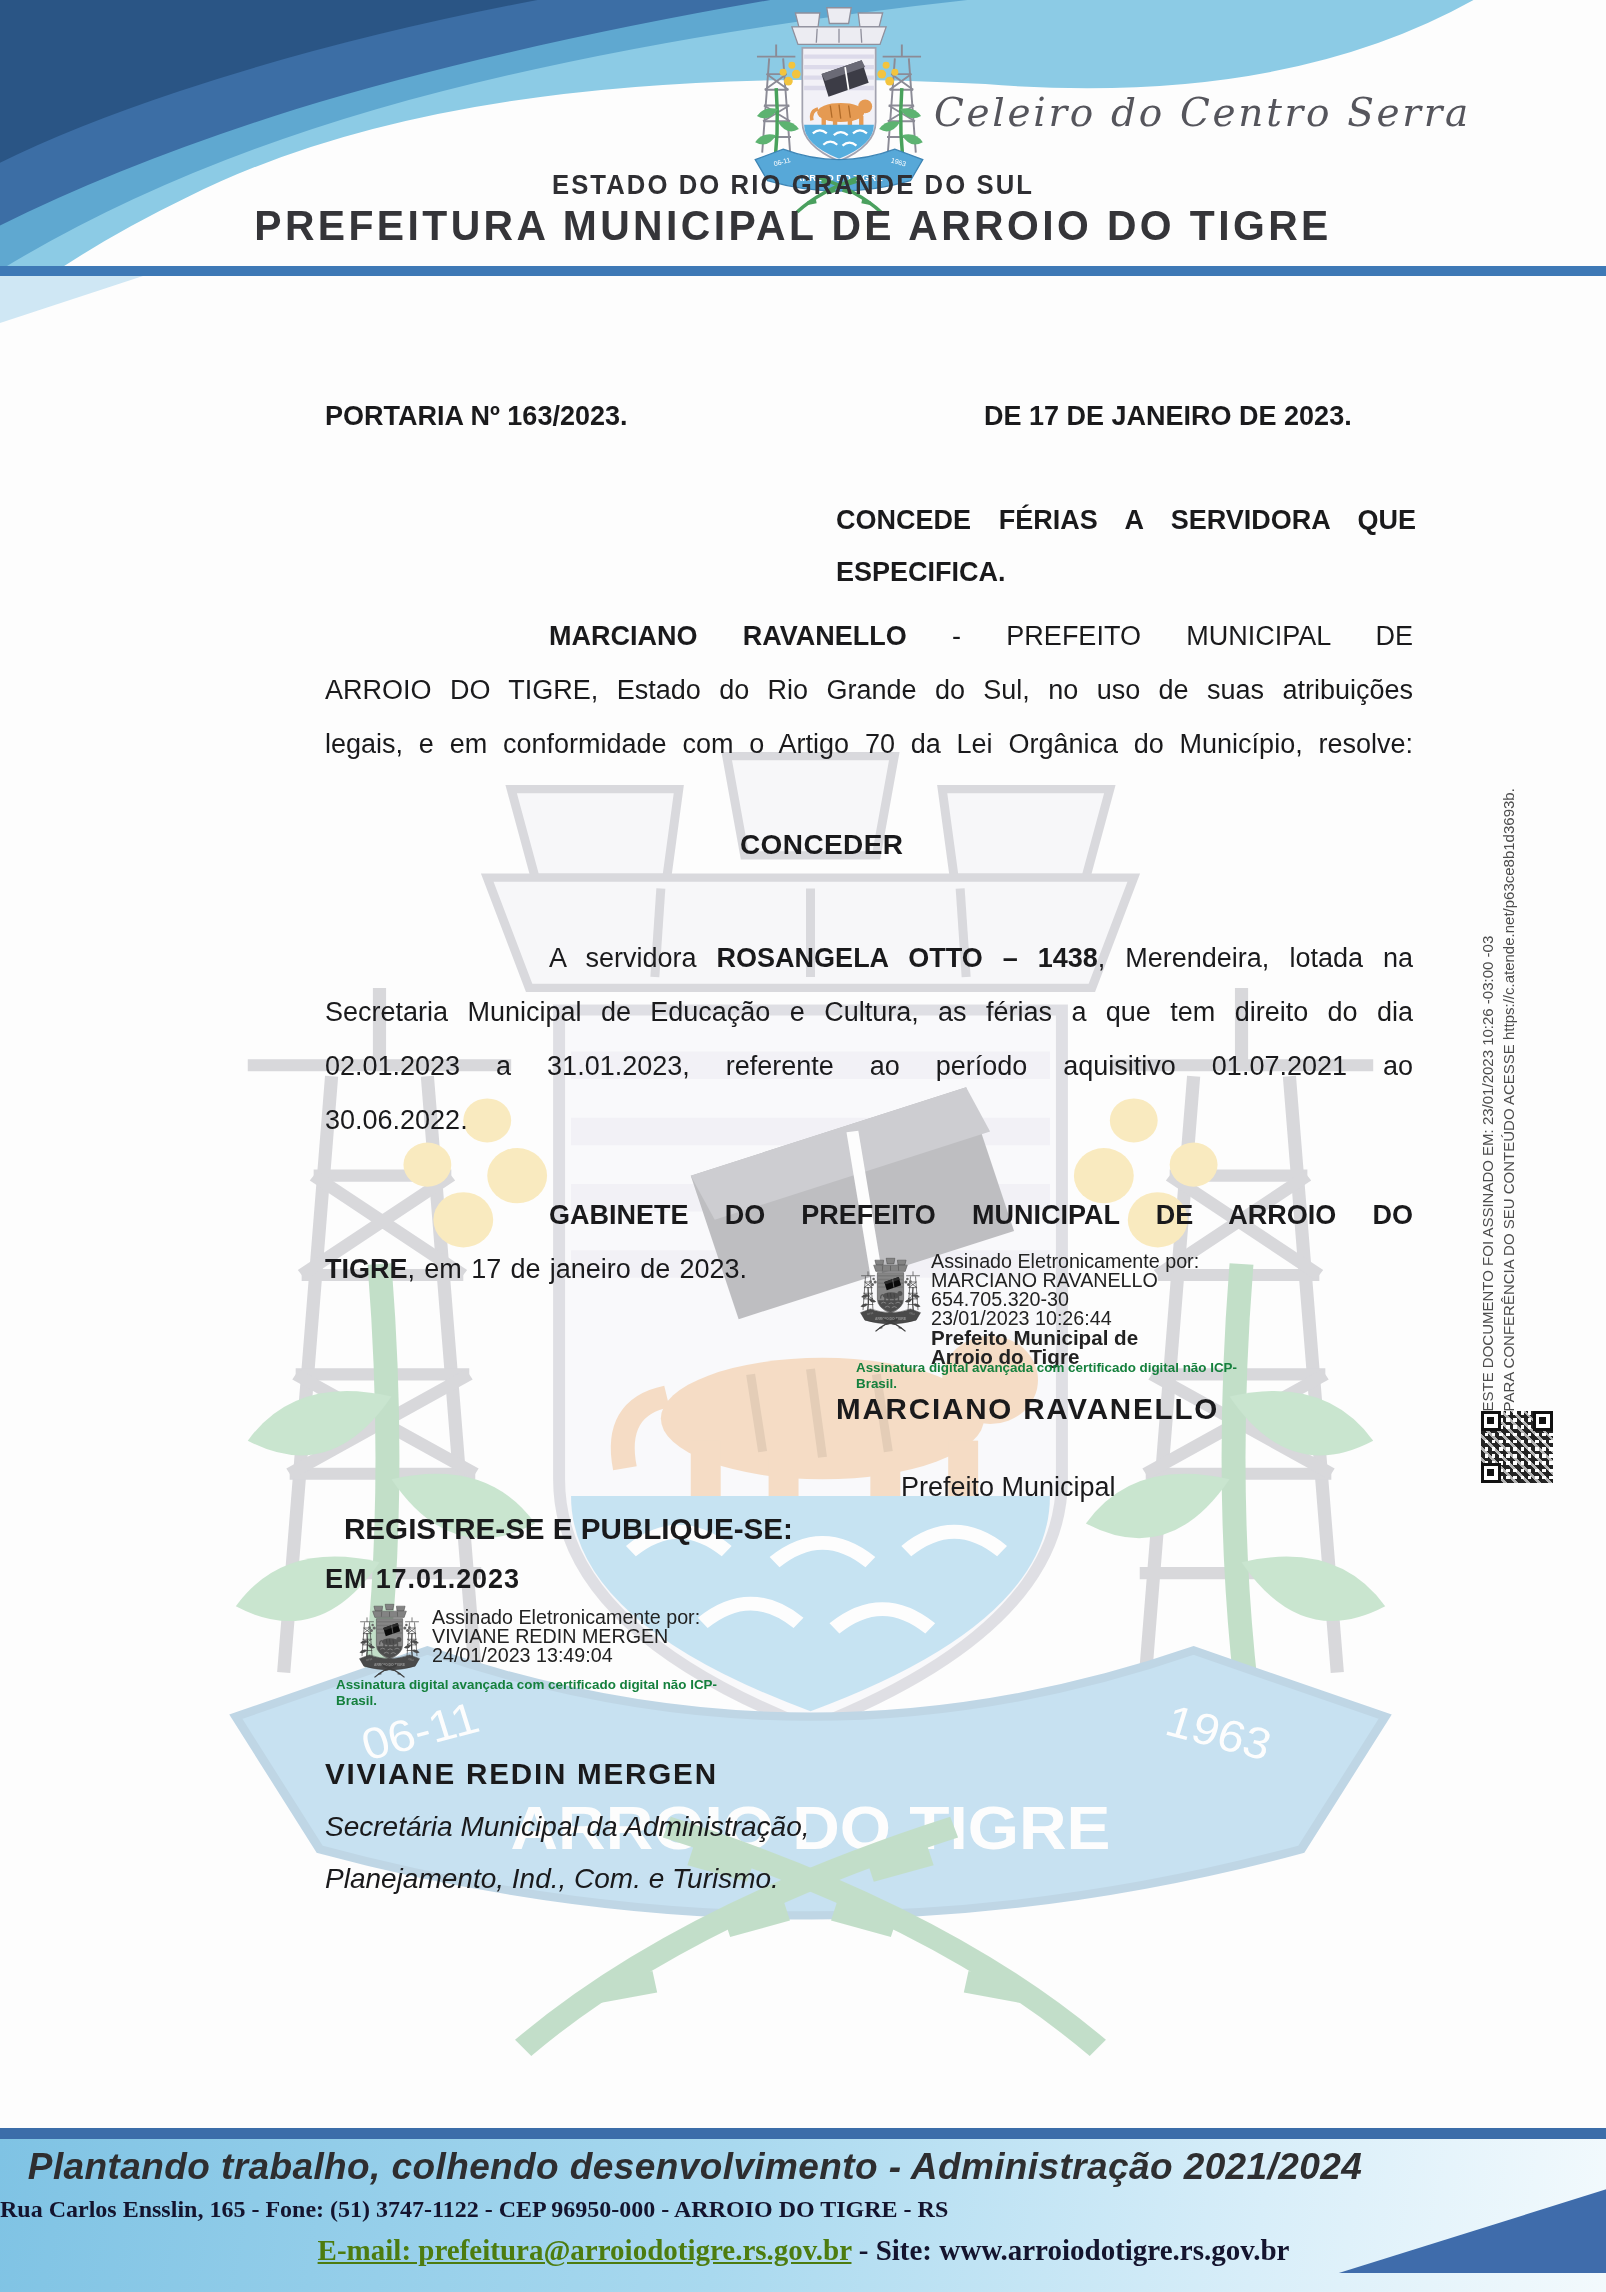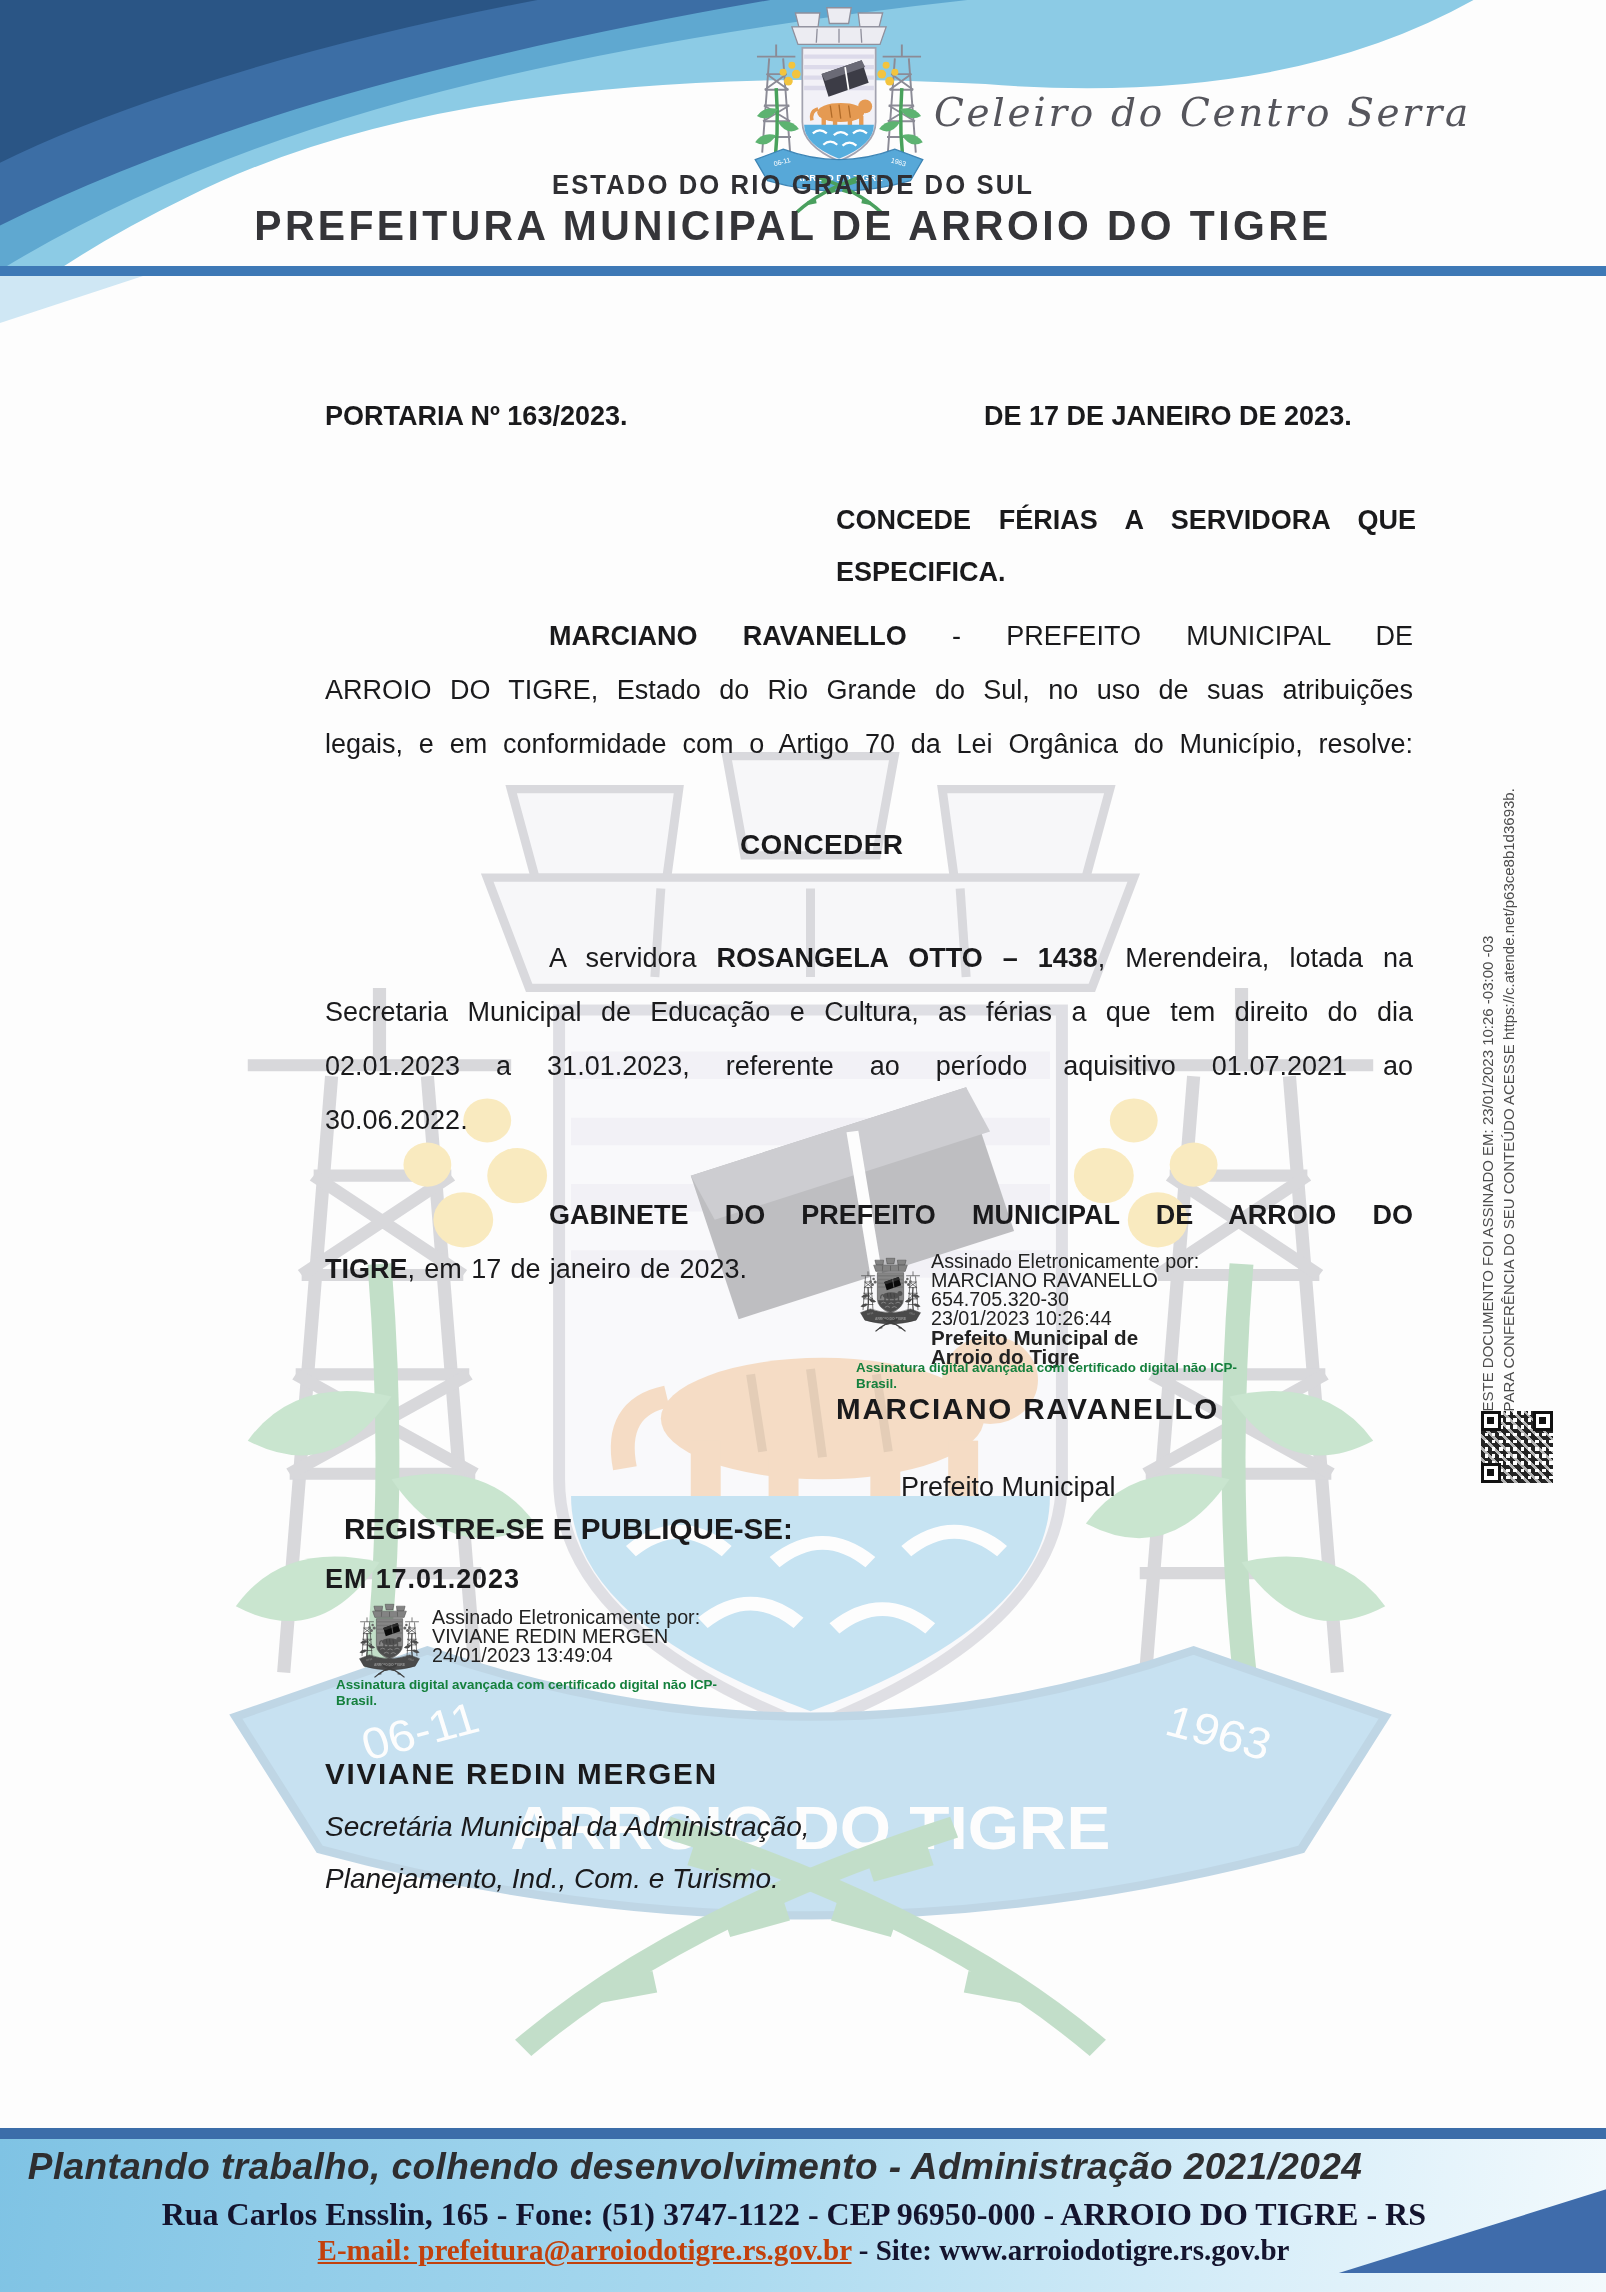--- a/index.html
+++ b/index.html
@@ -69,25 +69,25 @@
   .f-tl{left:0;top:0;} .f-tr{right:0;top:0;} .f-bl{left:0;bottom:0;}
 
   
   #footer-bar{left:0;top:2128px;width:1607px;height:10.7px;background:#3c6da9;}
   #footer-band{left:0;top:2139px;width:1607px;height:154px;
     background:linear-gradient(100deg,#7fc3e4 0%,#a9d9ef 45%,#d8eef9 78%,#f3fafd 100%);}
   #footer-triangle{right:0;bottom:19.7px;width:269px;height:86px;background:#3f6cab;
     clip-path:polygon(0 100%,100% 2%,100% 100%);}
   #footer-slogan{left:0;top:2146px;width:1390px;text-align:center;font-weight:bold;font-style:italic;
     font-size:37px;color:#2e2e30;letter-spacing:0.4px;}
-  #footer-address{left:0;top:2196px;width:1426px;text-align:right;
-    font-family:"Liberation Serif",serif;font-weight:bold;font-size:32px;color:#14142e;}
+  #footer-address{left:0;top:2196px;width:1426px;text-align:left;
+    font-family:"Liberation Serif",serif;font-weight:bold;font-size:24px;color:#14142e;}
   #footer-web{left:0;top:2234px;width:1607px;text-align:center;
     font-family:"Liberation Serif",serif;font-weight:bold;font-size:29px;color:#14142e;}
-  #footer-email{color:#c2410c;text-decoration:underline;}
+  #footer-email{color:#4d7c0f;text-decoration:underline;}
 </style>
 </head>
 <body>
 
 <svg width="0" height="0" style="position:absolute" aria-hidden="true">
   <defs>
     <symbol id="crest" viewBox="0 0 220 240">
 
       <g stroke="#8f8f9c" stroke-width="1.5" fill="#ececf2">
         <polygon points="96,4 124,4 121,22 99,22"></polygon>

